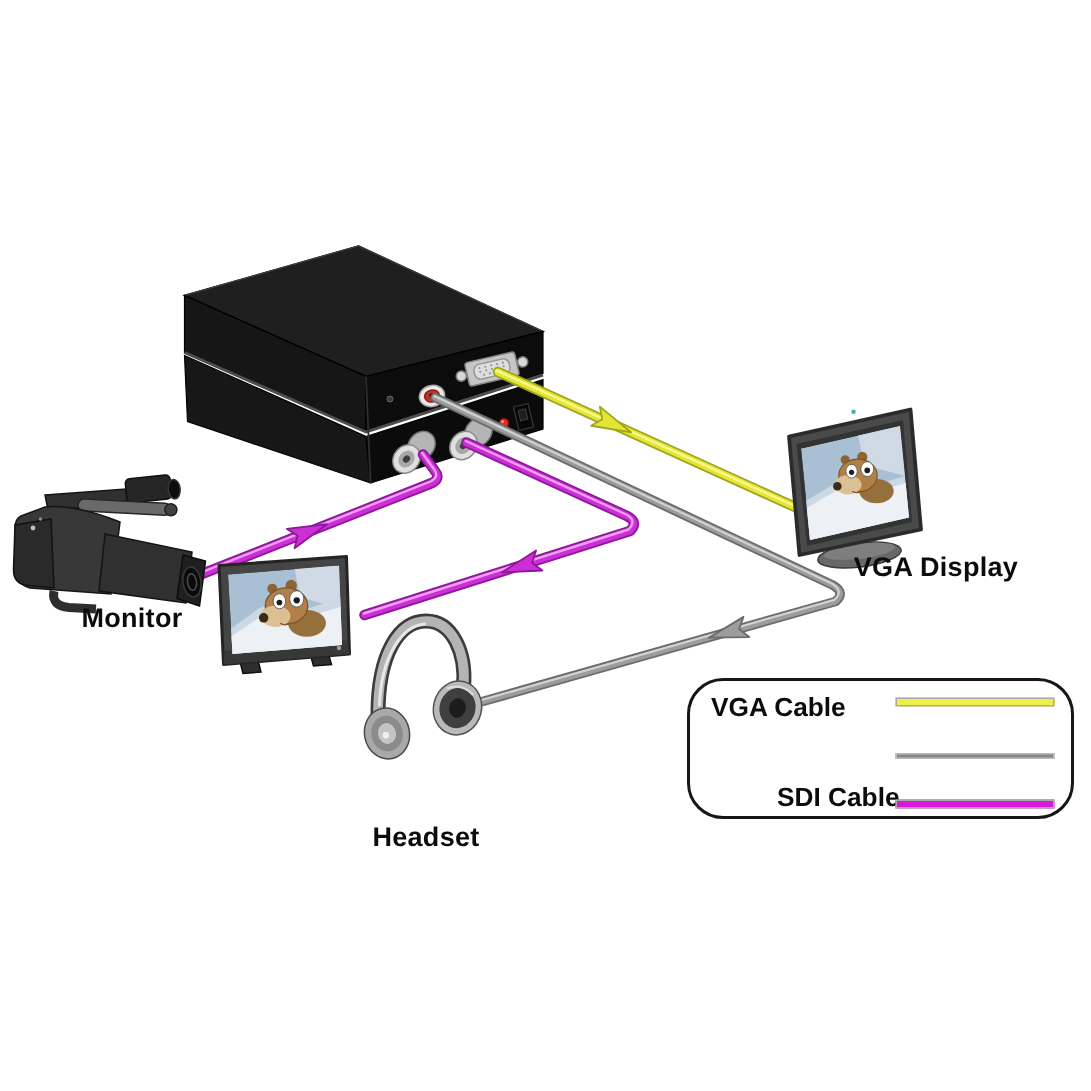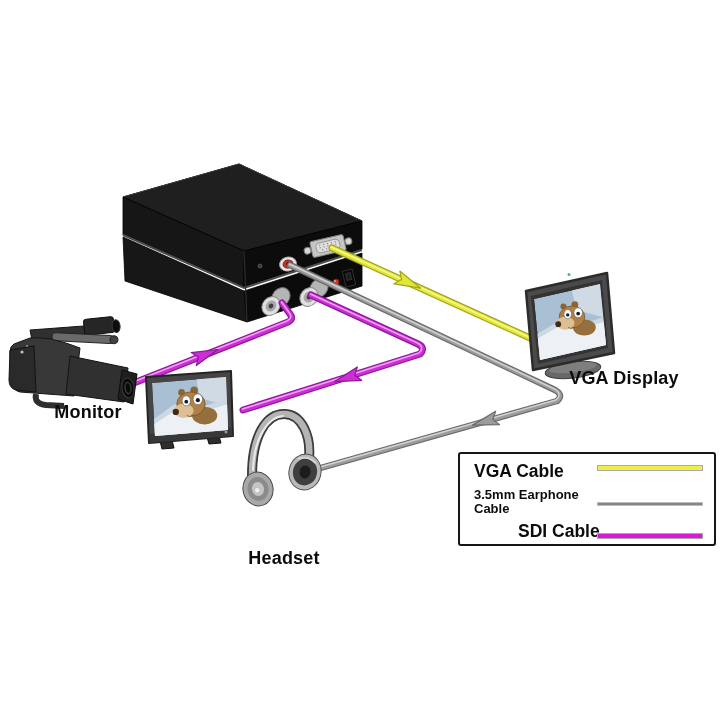--- a/index.html
+++ b/index.html
@@ -1,21 +1,21 @@
 <!DOCTYPE html>
 <html><head>
 <meta charset="utf-8">
 <style>
   html,body{margin:0;padding:0;}
   body{font-family:"Liberation Sans",sans-serif;background:#fff;}
   .stage{position:relative;width:727px;height:727px;background:#fff;overflow:hidden;}
   .stage svg{position:absolute;left:0;top:0;}
   .dev-label{position:absolute;font-weight:bold;font-size:18px;color:#0c0c0c;text-align:center;letter-spacing:.2px;}
   .legend{position:absolute;left:458px;top:452px;width:258px;height:94px;background:#fff;
-          border:2.5px solid #161616;border-radius:3px;box-sizing:border-box;}
+          border:2.5px solid #161616;border-radius:24px;box-sizing:border-box;}
   .legend-label{position:absolute;left:14px;font-weight:bold;color:#0c0c0c;}
   .legend-label.lg{font-size:17.5px;}
   .legend-label.sm{font-size:13px;line-height:1.1;width:130px;}
   .legend-line{position:absolute;right:11px;width:104px;border:1px solid #a9a9a9;}
   .legend-line.thick{height:4px;}
   .legend-line.thin{height:2px;border-color:#bdbdbd;}
 </style>
 </head>
 <body>
 
@@ -212,19 +212,18 @@
   </g>
 </svg>
 
 <div class="dev-label" style="left:40px;top:402px;width:96px;">Monitor</div>
 <div class="dev-label" style="left:234px;top:506px;width:100px;margin-top:42px;">Headset</div>
 <div class="dev-label" style="left:568px;top:368px;width:112px;">VGA Display</div>
 
 <div class="legend">
   <div class="legend-label lg" style="top:7px;">VGA Cable</div>
   <div class="legend-line thick" style="top: 11px; background: rgb(239, 239, 72);"></div>
-  <div class="legend-label sm" style="top:34px;">3.5mm Earphone Cable</div>
   <div class="legend-line thin" style="top: 48px; background: rgb(134, 134, 134);"></div>
   <div class="legend-label lg" style="top:67px;margin-left:44px;">SDI Cable</div>
   <div class="legend-line thick" style="top: 79px; background: rgb(216, 26, 216);"></div>
 </div>
 
 </div>
 
 </body></html>

